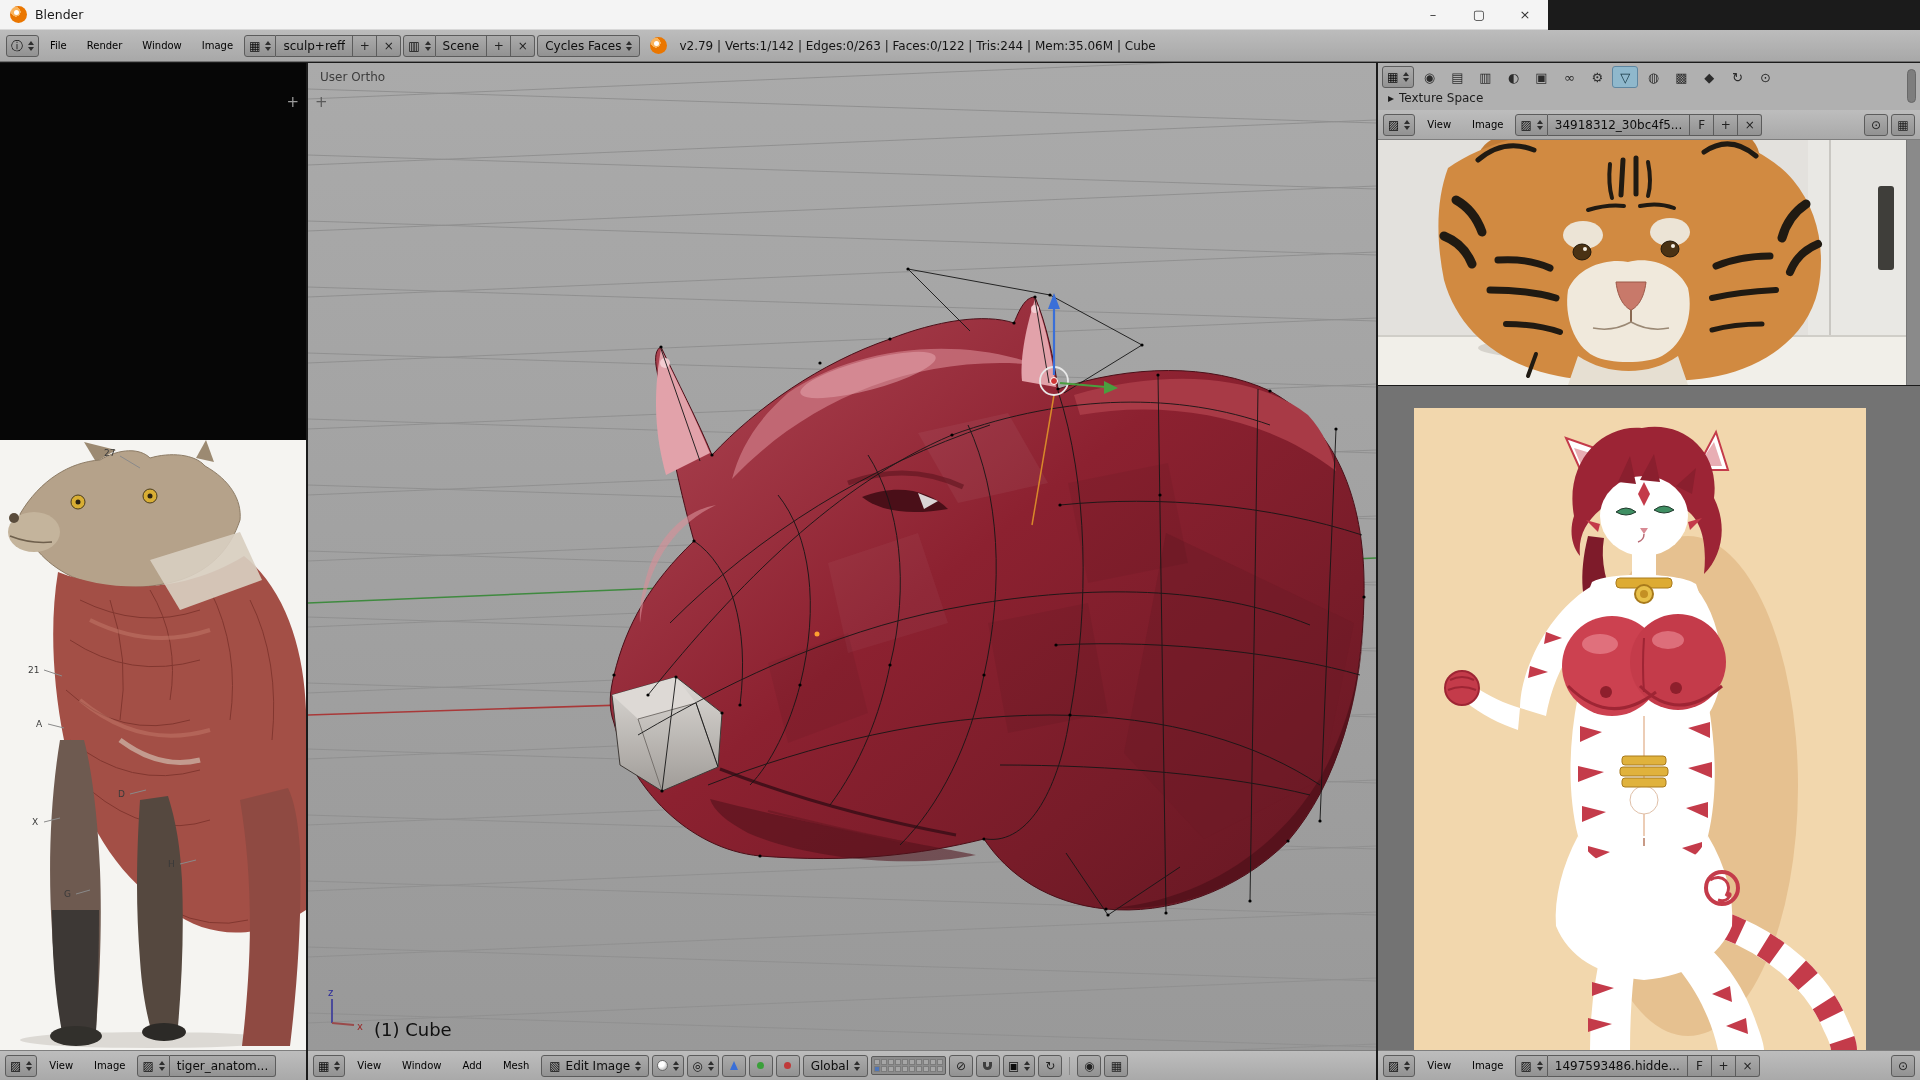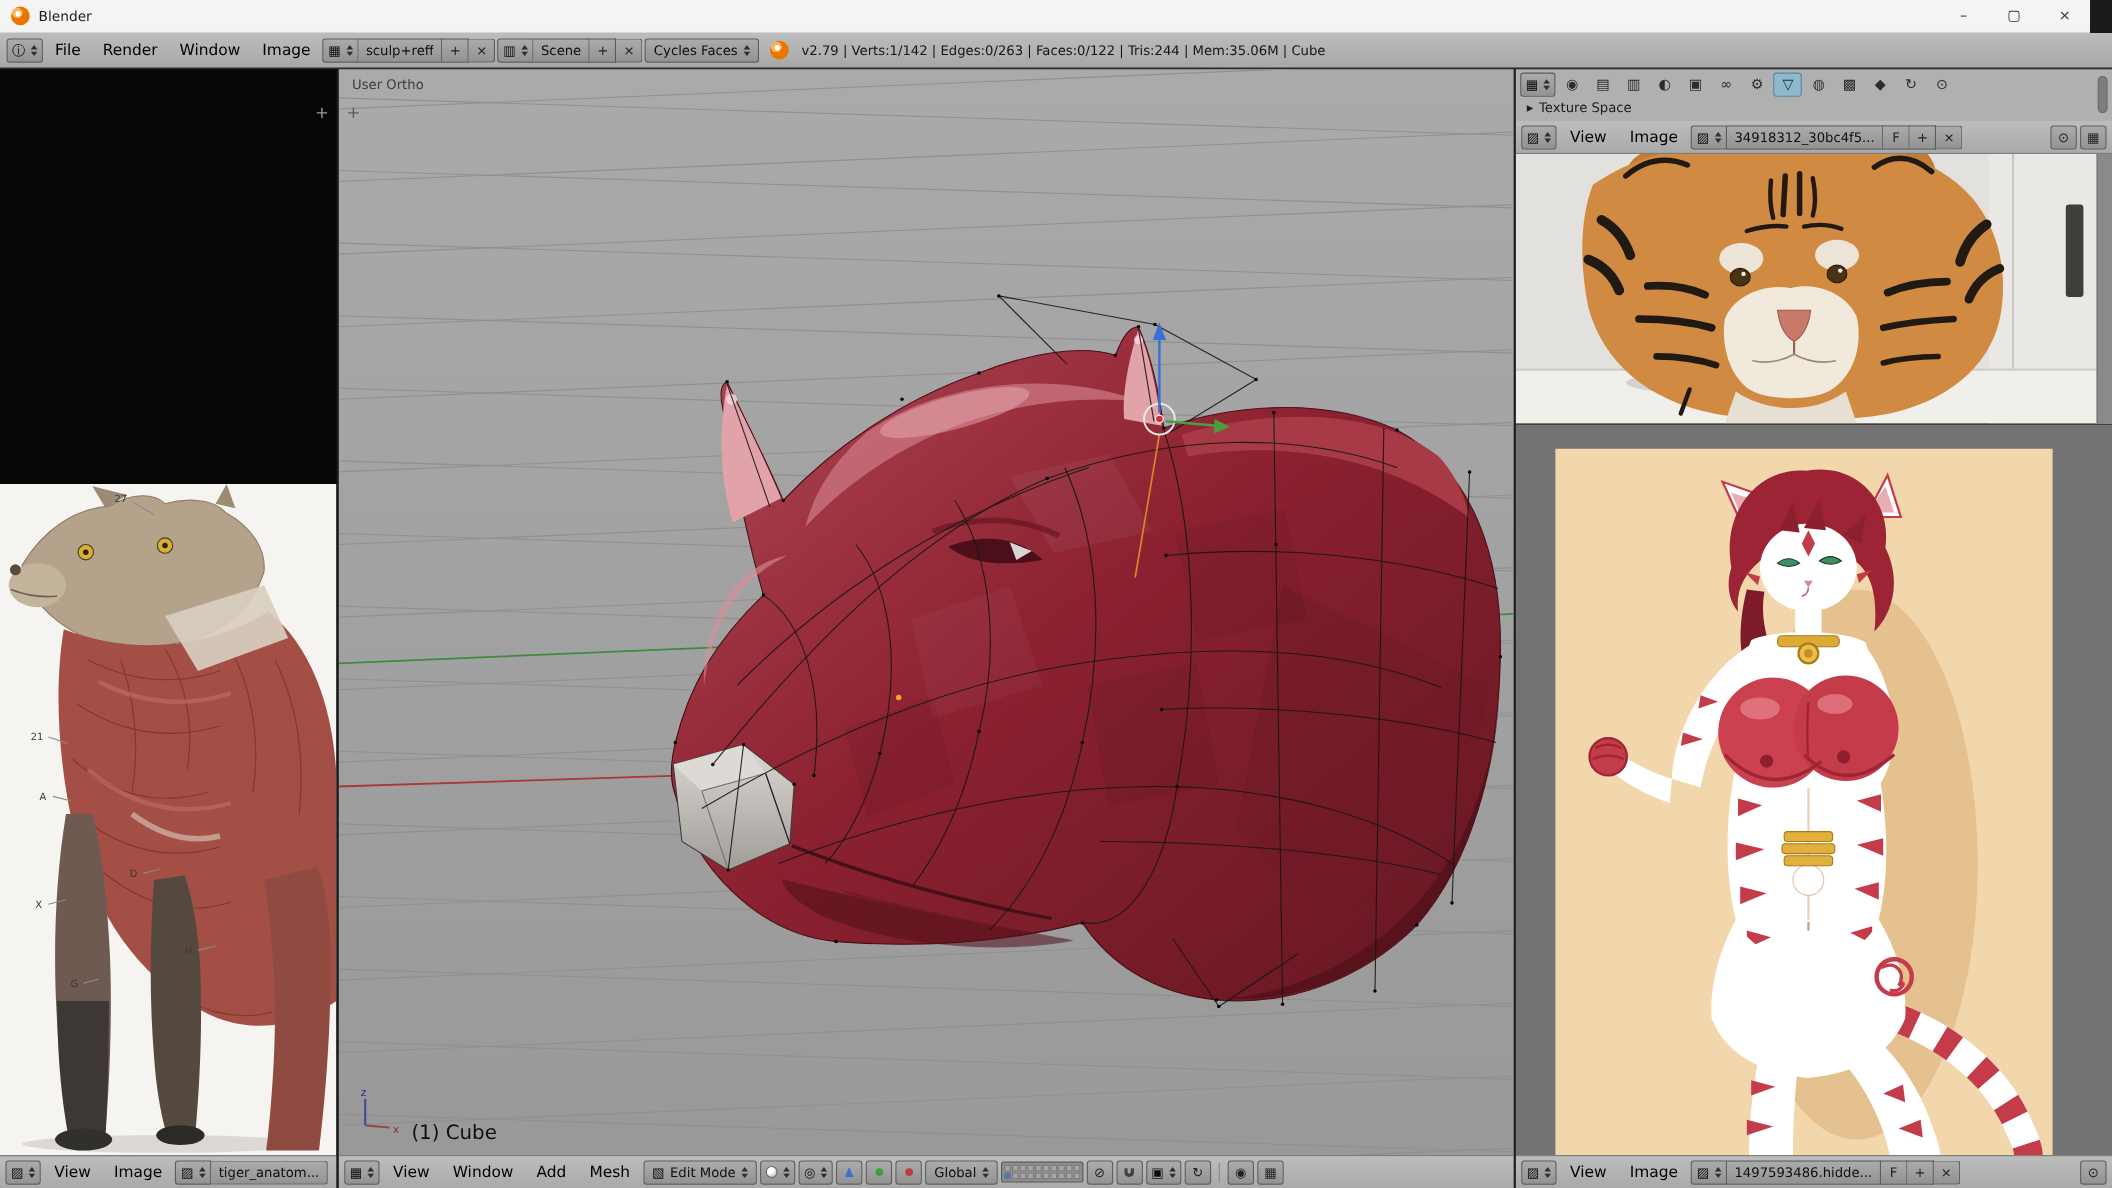--- a/index.html
+++ b/index.html
@@ -1,30 +1,30 @@
 <!DOCTYPE html>
 <html><head>
 <meta charset="utf-8">
 <style>
   *{margin:0;padding:0;box-sizing:border-box;font-family:"DejaVu Sans","Liberation Sans",sans-serif;}
   html,body{width:1920px;height:1080px;background:#1b1b1b;overflow:hidden;}
   #app{position:relative;width:1920px;height:1080px;background:#1b1b1b;font-size:12px;color:#111;}
 
   
-  .titlebar{position:absolute;left:0;top:0;width:1900px;height:30px;background:#f4f4f4;display:flex;align-items:center;border-bottom:1px solid #d8d8d8;}
+  .titlebar{position:absolute;left:0;top:0;width:1548px;height:30px;background:#f4f4f4;display:flex;align-items:center;border-bottom:1px solid #d8d8d8;}
   .titlebar .blogo{margin:0 8px 0 10px;}
   .titlebar .wtitle{font-size:12.5px;color:#1a1a1a;}
   .titlebar .spacer{flex:1;}
   .wctl{width:46px;height:30px;display:flex;align-items:center;justify-content:center;font-size:13px;color:#333;}
   .blogo{width:17px;height:17px;border-radius:50%;background:radial-gradient(circle at 34% 34%,#f9b35c 0 30%,#ea7600 31% 100%);position:relative;display:inline-block;}
   .blogo::after{content:"";position:absolute;left:4px;top:4px;width:5px;height:5px;border-radius:50%;background:#fff;}
 
   
   .infobar{position:absolute;left:0;top:30px;width:1920px;height:32px;background:linear-gradient(#bcbcbc,#a8a8a8);border-bottom:1px solid #6f6f6f;display:flex;align-items:center;padding:0 6px;gap:2px;}
-  .menu{padding:0 9px;font-size:14px;color:#000;}
+  .menu{padding:0 9px;font-size:10px;color:#000;}
   .selbtn{display:inline-flex;align-items:center;height:22px;padding:0 7px;background:linear-gradient(#ababab,#929292);border:1px solid #5c5c5c;border-radius:3px;color:#0d0d0d;font-size:12px;gap:5px;white-space:nowrap;}
   .sq{padding:0 4px;}
   .tinybtn{display:inline-flex;align-items:center;justify-content:center;width:24px;height:22px;background:linear-gradient(#ababab,#929292);border:1px solid #5c5c5c;border-radius:3px;font-size:12px;color:#222;}
   .grp{display:inline-flex;}
   .grp > *{border-radius:0;border-left-width:0;}
   .grp > *:first-child{border-radius:3px 0 0 3px;border-left-width:1px;}
   .grp > *:last-child{border-radius:0 3px 3px 0;}
   .ud{display:inline-flex;flex-direction:column;gap:2px;}
   .ud i{width:0;height:0;border-left:3px solid transparent;border-right:3px solid transparent;}
   .ud .u{border-bottom:4px solid #2e2e2e;}
@@ -436,21 +436,21 @@
             <i class="u"></i>
             <i class="d"></i>
           </span>
       </span>
       <span class="menu">View</span>
       <span class="menu">Window</span>
       <span class="menu">Add</span>
       <span class="menu">Mesh</span>
       <span class="selbtn">
         <span class="glyph">▧</span>
-        <span>Edit Mode</span>
+        <span>Edit Image</span>
         <span class="ud">
             <i class="u"></i>
             <i class="d"></i>
           </span>
       </span>
       <span class="selbtn sq">
         <span class="dotwhite"></span>
         <span class="ud">
             <i class="u"></i>
             <i class="d"></i>

